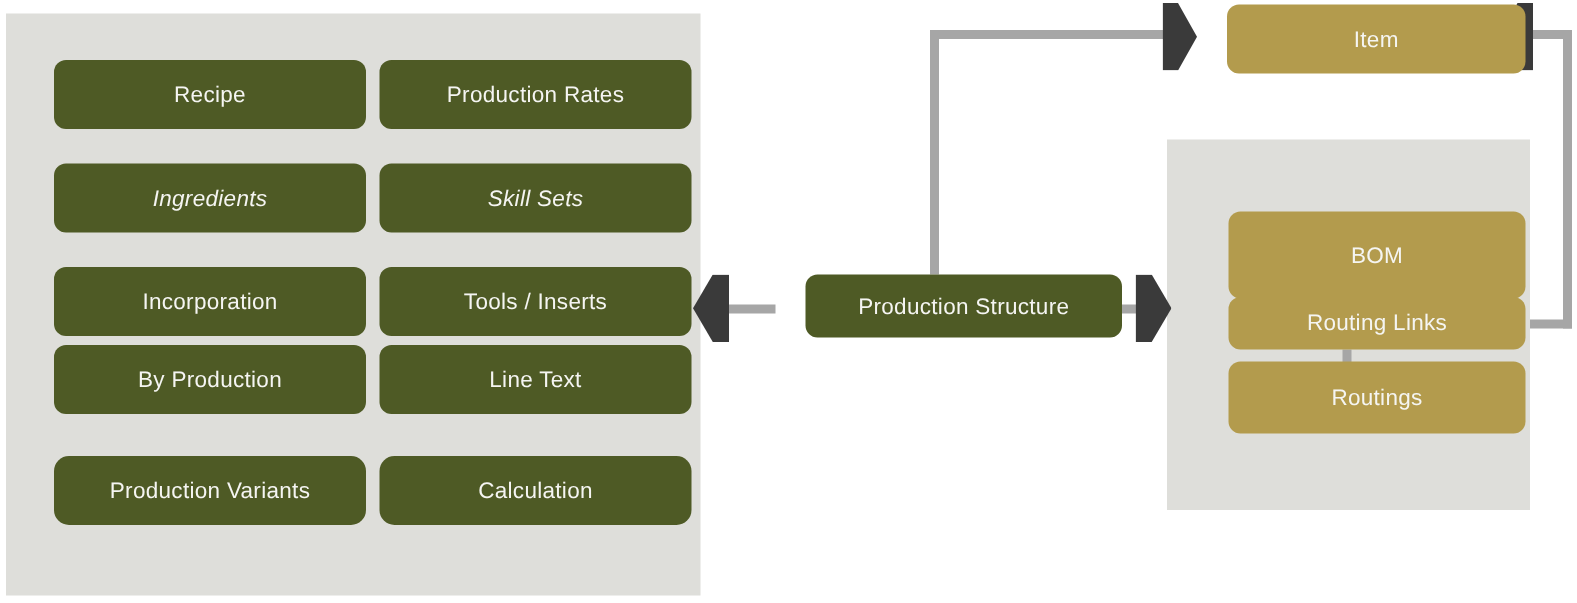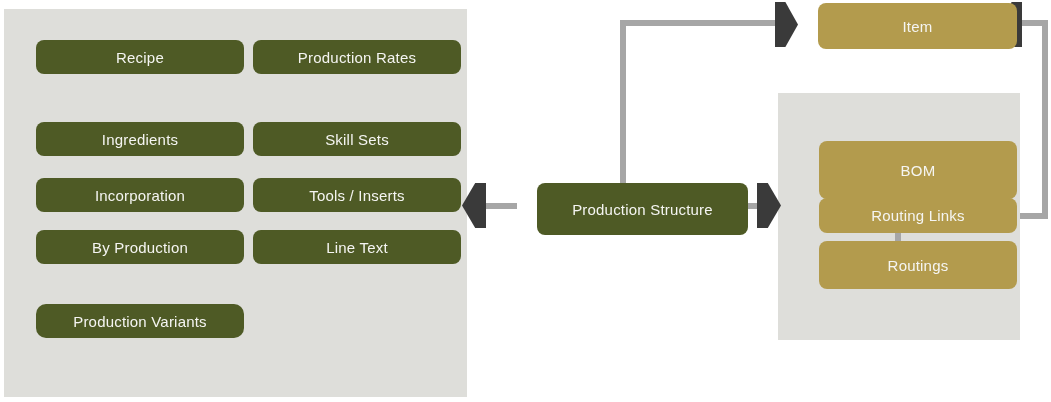--- a/index.html
+++ b/index.html
@@ -27,27 +27,27 @@
     font-size:15px;line-height:1;letter-spacing:0.2px;
     border-radius:8px;
     text-align:center;
     z-index:3;
     margin-left:20px;
   }
   .node-green{background:var(--green);}
   .node-gold{background:var(--gold);}
 
   
-  .ln{width:208px;height:34px;}
+  .ln{width:208px;height:46px;}
   .col1{left:16px;}
   .col2{left:233px;}
-  .row1{top:40px;} .row2{top:122px;} .row3{top:178px;} .row4{top:230px;} .row5{top:304px;border-radius:10px;}
+  .row1{top:40px;} .row2{top:109px;font-style:italic;} .row3{top:178px;} .row4{top:230px;} .row5{top:304px;border-radius:10px;}
 
   
-  .node-ps{left:517px;top:183px;width:211px;height:52px;}
+  .node-ps{left:517px;top:183px;width:211px;height:42px;}
   .node-item{left:798px;top:3px;width:199px;height:46px;}
 
   
   .rn{left:799px;width:198px;}
   .node-bom{top:141px;height:58px;}
   .node-rlinks{top:198px;height:35px;text-align:center;}
   .node-routings{top:241px;height:48px;}
 
   .connector{position:absolute;background:var(--line);z-index:1;}
   .c-ps-up-v{left:620px;top:20px;width:6px;height:163px;}
@@ -94,20 +94,21 @@
   <div class="node node-green ln col1 row1">Recipe</div>
   <div class="node node-green ln col1 row2">Ingredients</div>
   <div class="node node-green ln col1 row3">Incorporation</div>
   <div class="node node-green ln col1 row4">By Production</div>
   <div class="node node-green ln col1 row5">Production Variants</div>
 
   <div class="node node-green ln col2 row1">Production Rates</div>
   <div class="node node-green ln col2 row2">Skill Sets</div>
   <div class="node node-green ln col2 row3">Tools / Inserts</div>
   <div class="node node-green ln col2 row4">Line Text</div>
+  <div class="node node-green ln col2 row5">Calculation</div>
 
   <div class="node node-green node-ps">Production Structure</div>
 
   <div class="node node-gold node-item">Item</div>
 
   <div class="node node-gold rn node-bom">BOM</div>
   <div class="node node-gold rn node-rlinks">Routing Links</div>
   <div class="node node-gold rn node-routings">Routings</div>
 
 </div>

